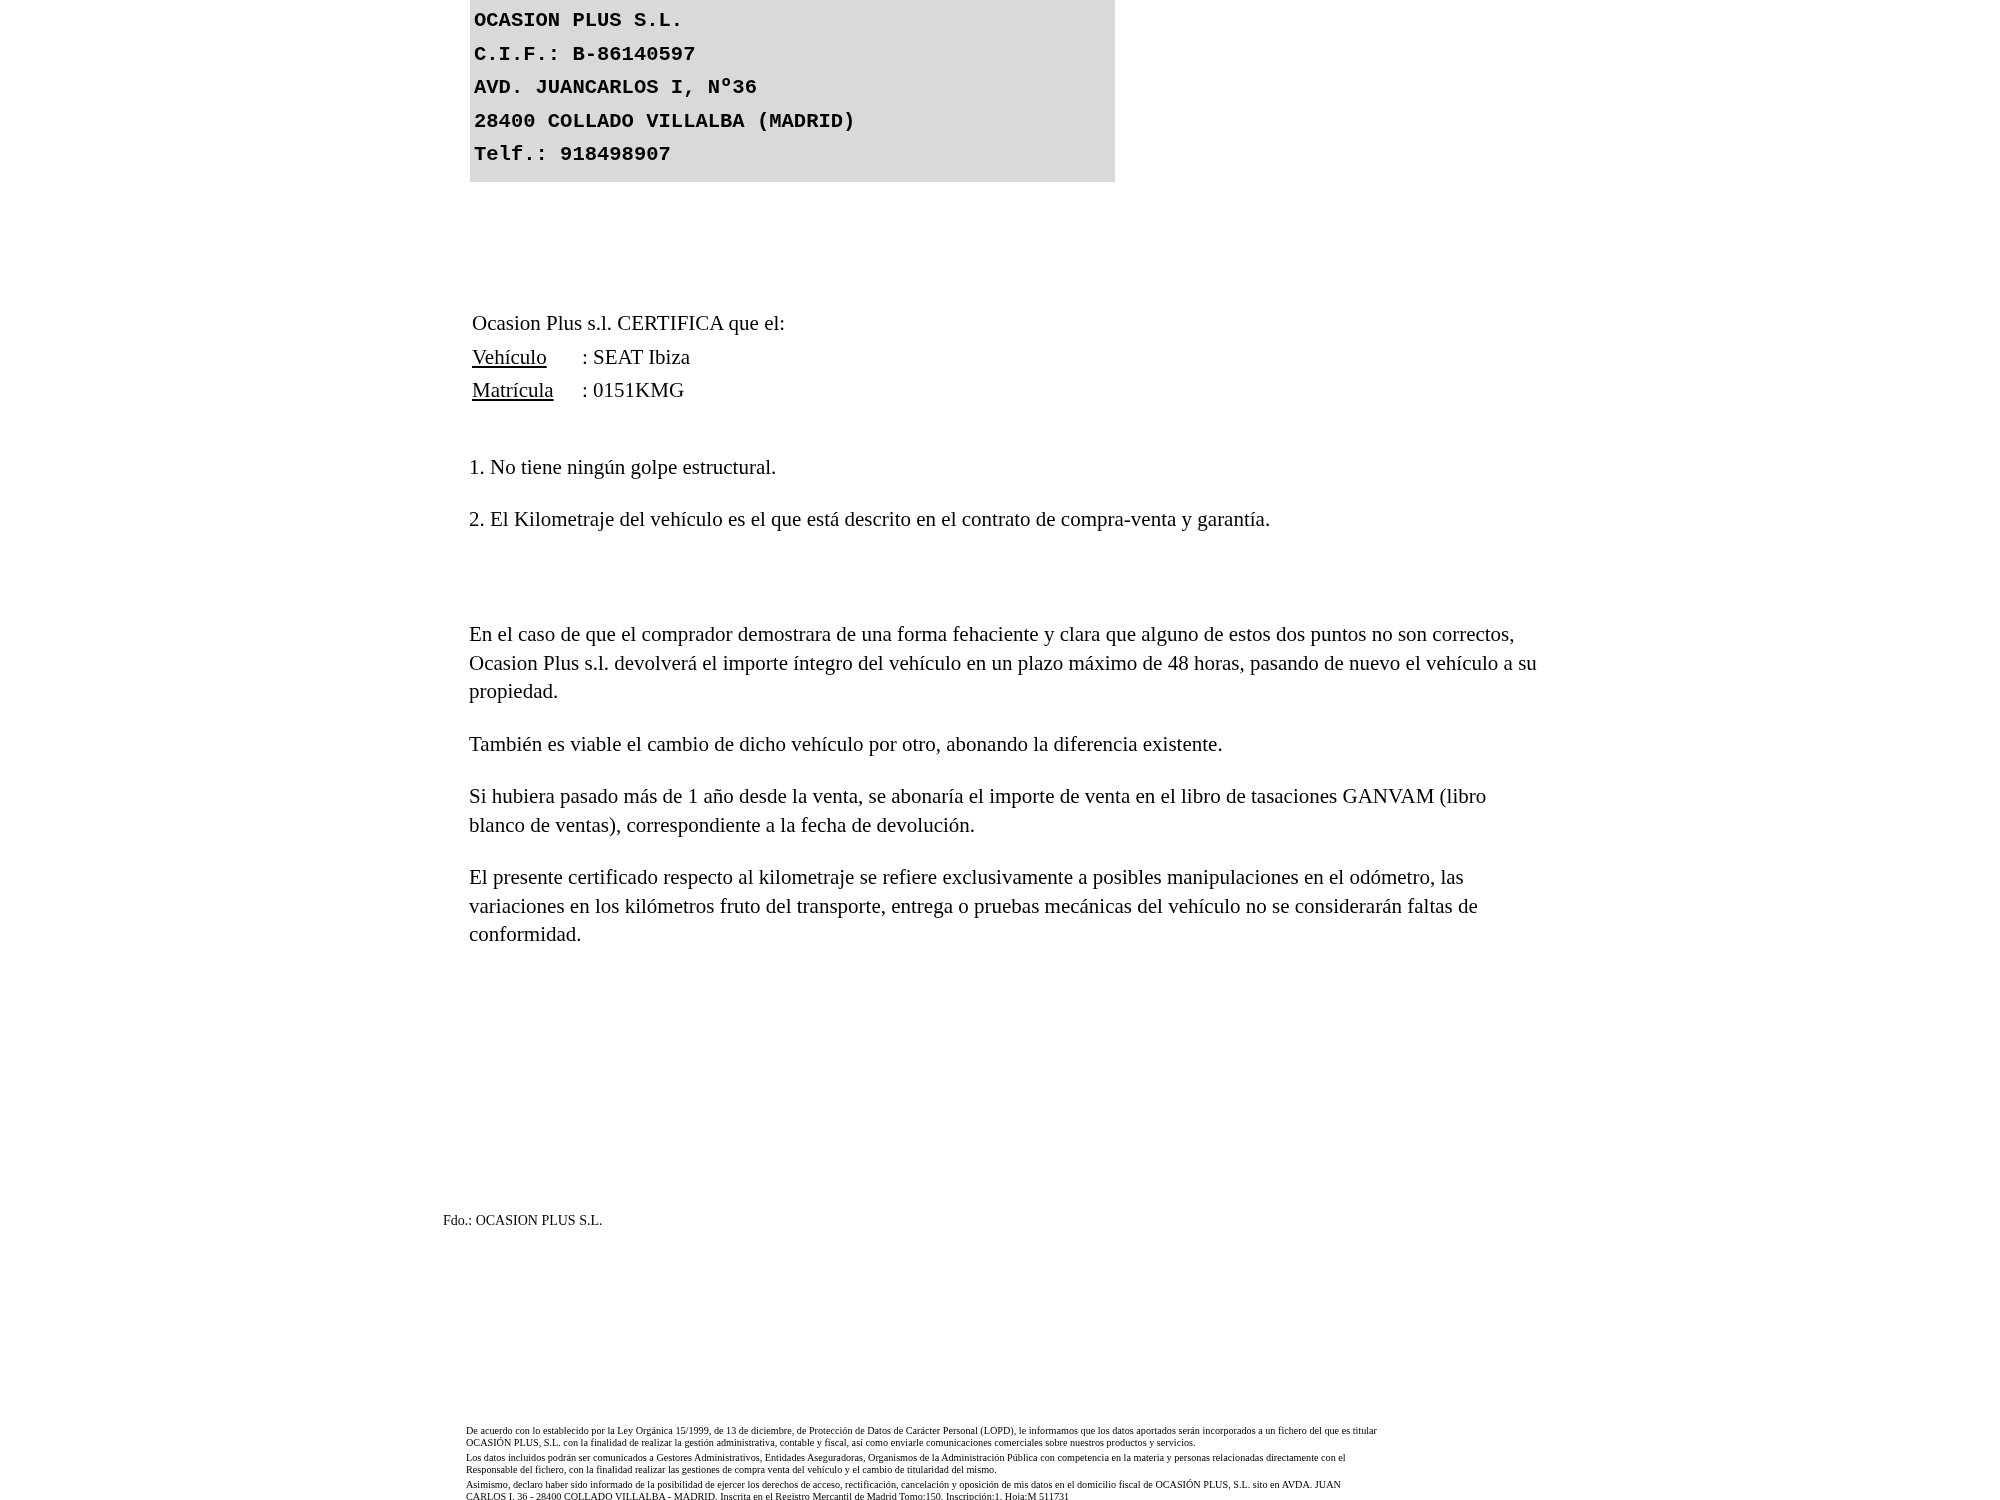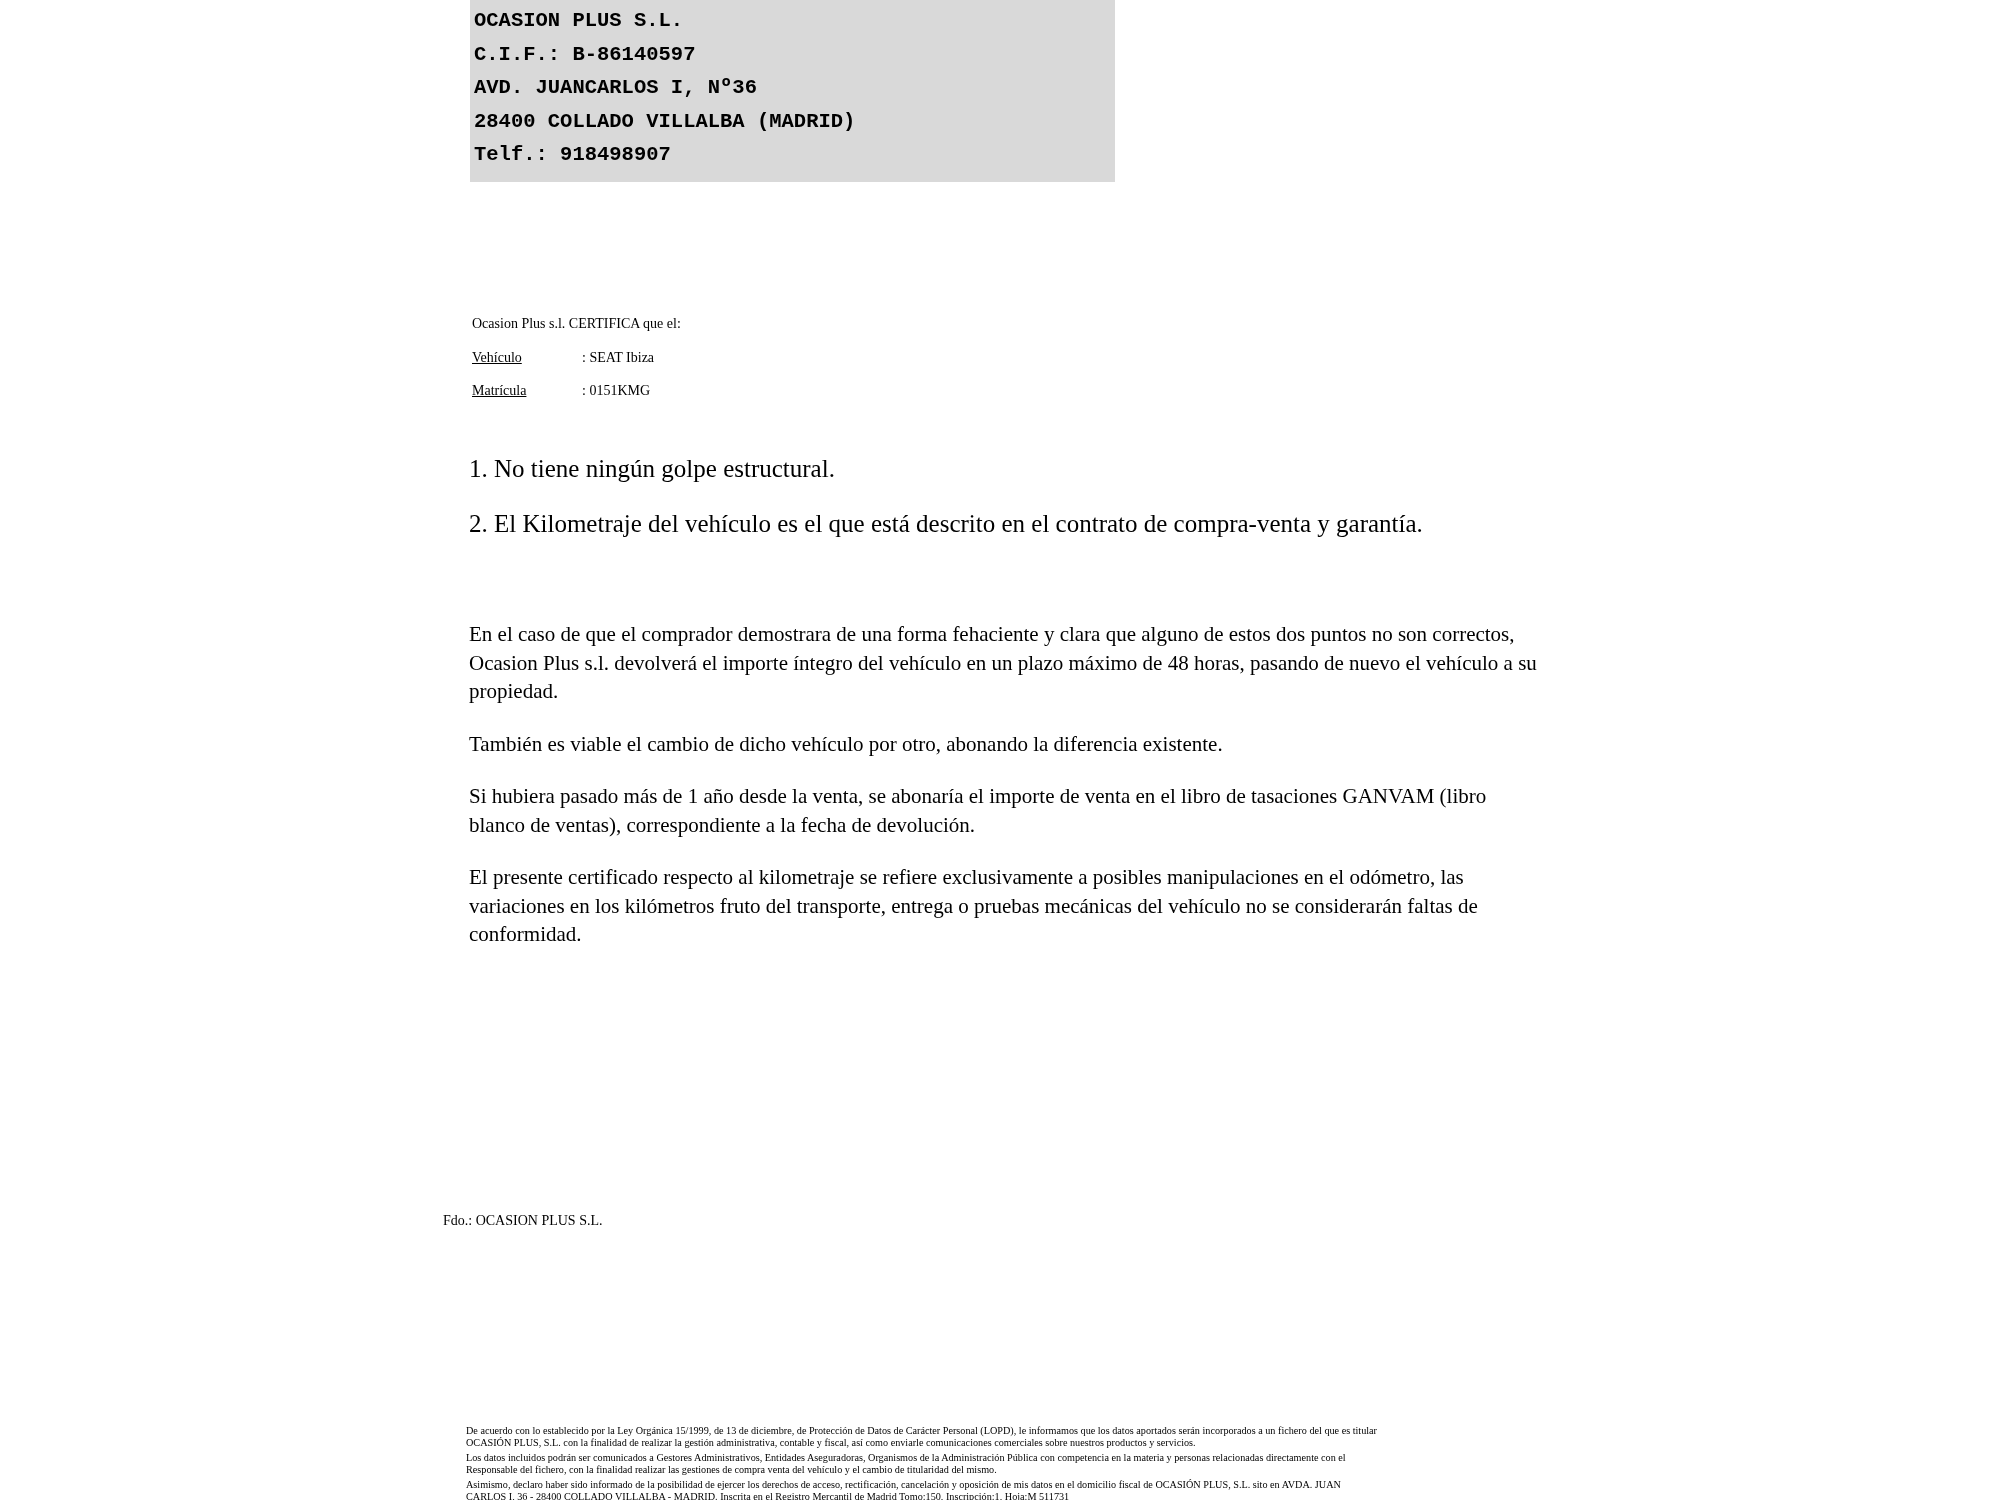--- a/index.html
+++ b/index.html
@@ -46,42 +46,42 @@
     left: 955px;
     top: 240px;
     font-size: 21px;
     white-space: nowrap;
   }
 
   .certifies {
     position: absolute;
     left: 472px;
     top: 307px;
-    font-size: 14px;
+    font-size: 21px;
   }
   .certifies .row {
     line-height: 33.5px;
     white-space: nowrap;
   }
   .certifies .lbl {
     text-decoration: underline;
     display: inline-block;
   }
   .certifies .lbl-veh { width: 92px; }
   .certifies .lbl-mat { width: 92px; }
   .certifies .sep {
     display: inline-block;
     width: 18px;
   }
 
   .points {
     position: absolute;
     left: 469px;
     top: 455px;
-    font-size: 25px;
+    font-size: 21px;
   }
   .points .p {
     margin-bottom: 27px;
     white-space: nowrap;
   }
 
   .body-text {
     position: absolute;
     left: 469px;
     top: 620px;

